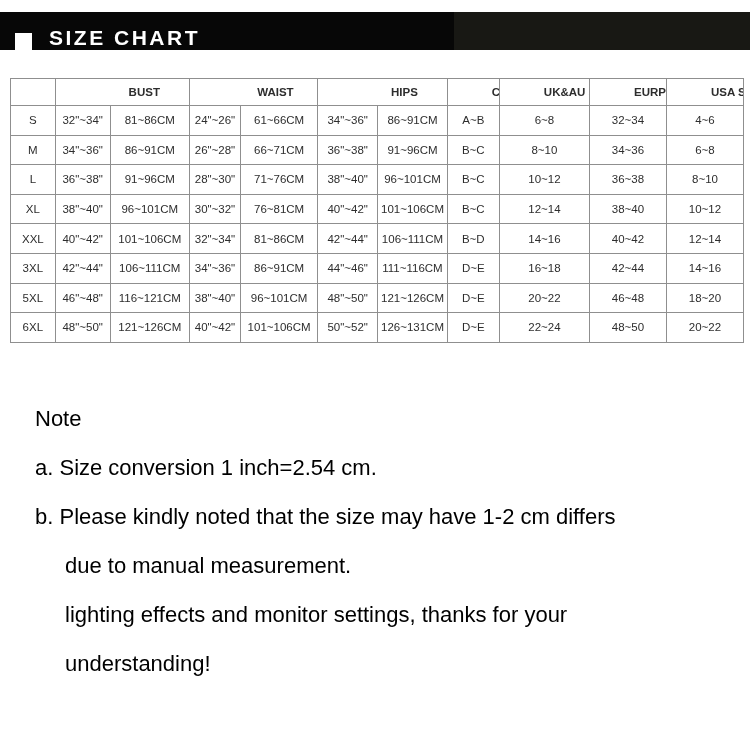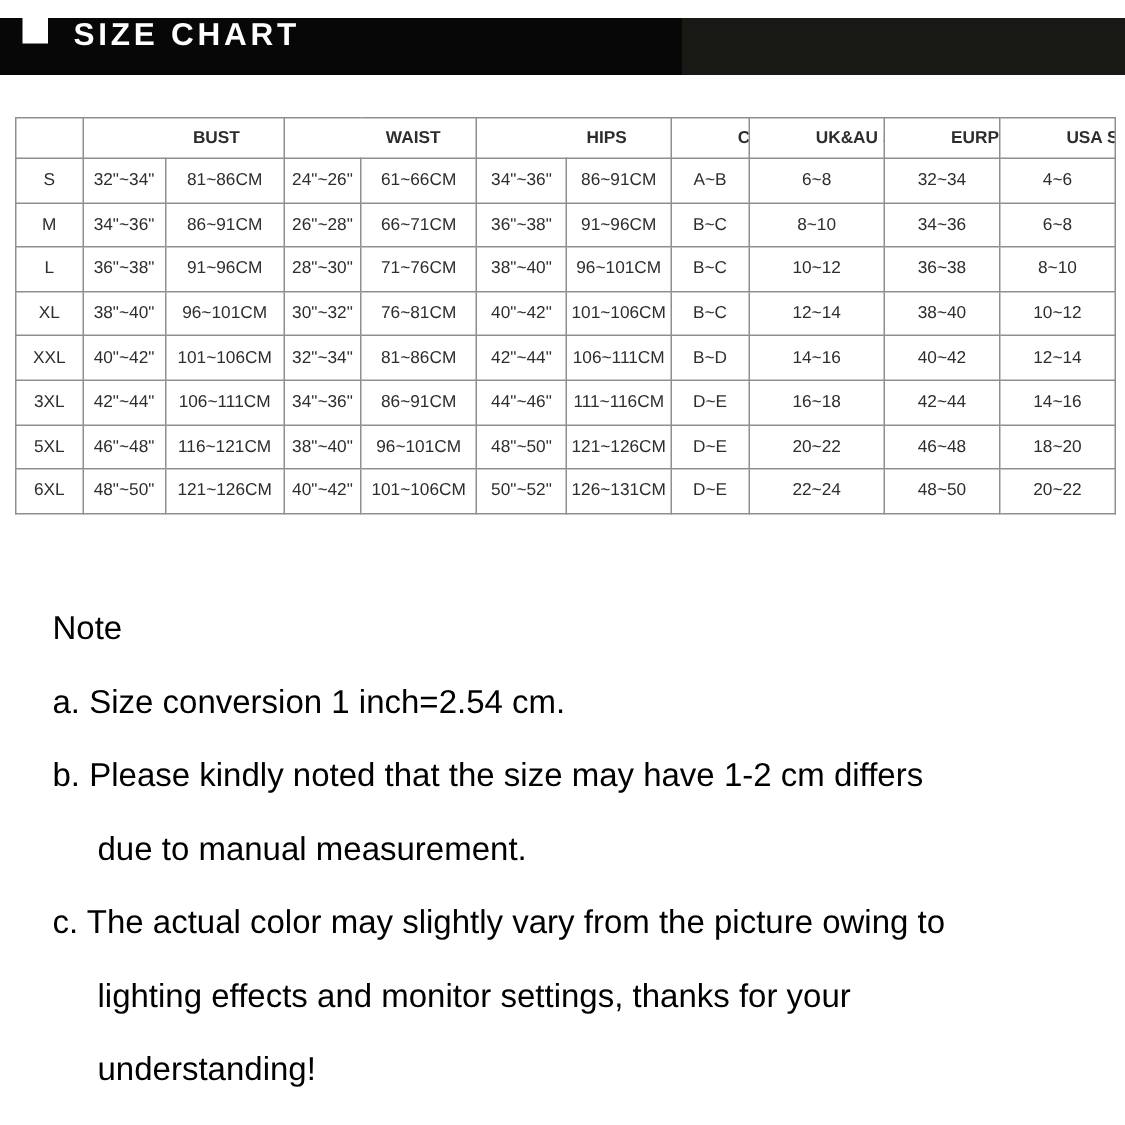--- a/index.html
+++ b/index.html
@@ -18,21 +18,21 @@
 
   
   .title-bar {
     position: absolute;
     top: 12px;
     left: 0;
     width: 750px;
     height: 38px;
     background: linear-gradient(to right, #070707 0%, #070707 60.6%, #181814 60.6%, #181814 100%);
     display: flex;
-    align-items: flex-start;
+    align-items: flex-end;
   }
   .square-bullet {
     width: 17px;
     height: 17px;
     background: #ffffff;
     margin-left: 15px;
     flex: 0 0 auto;
   }
   .title-text {
     color: #ffffff;
@@ -233,19 +233,18 @@
   <div class="notes">
     <div class="note-line">Note</div>
     <div>
       <div class="note-line">a. Size conversion 1 inch=2.54 cm.</div>
     </div>
     <div>
       <div class="note-line">b. Please kindly noted that the size may have 1-2 cm differs</div>
       <div class="note-line cont">due to manual measurement.</div>
     </div>
     <div>
-      <div class="note-line">c. The actual color may slightly vary from the picture owing to</div>
       <div class="note-line cont">lighting effects and monitor settings, thanks for your</div>
       <div class="note-line cont">understanding!</div>
     </div>
   </div>
 
 </div>
 
 </body></html>

